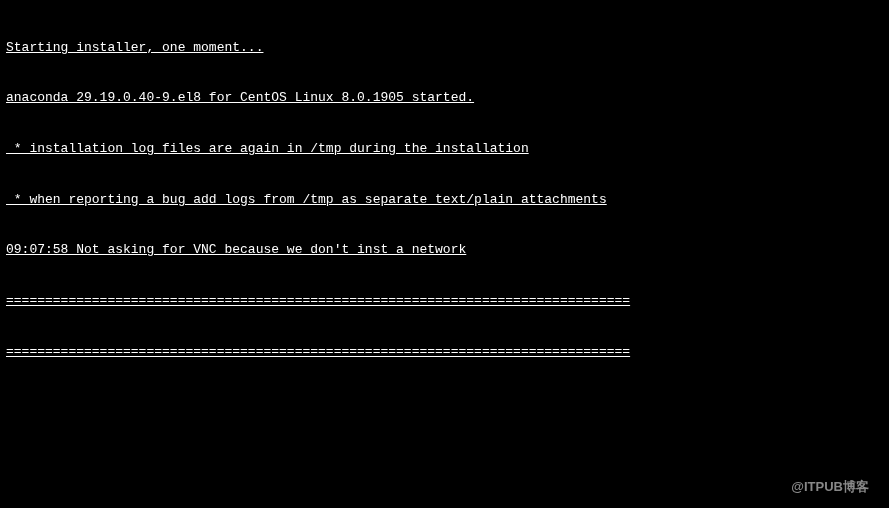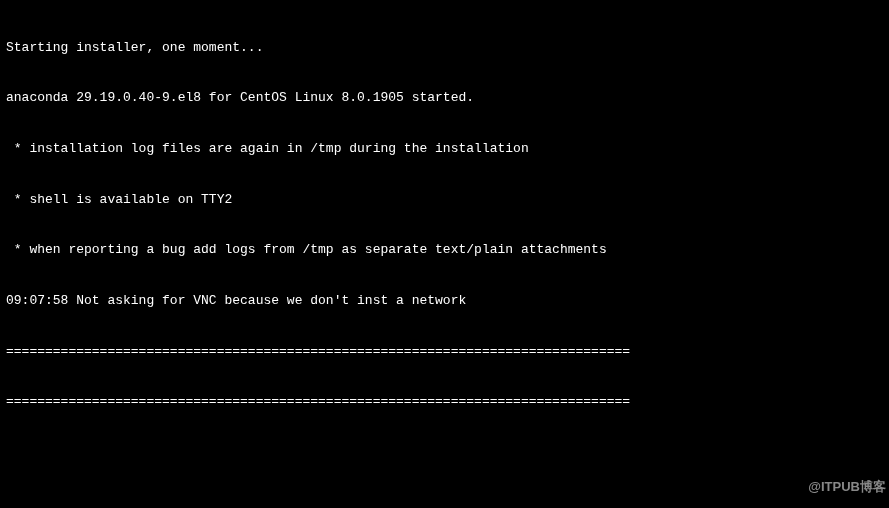--- a/index.html
+++ b/index.html
@@ -18,39 +18,39 @@
       height: 508px;
       position: relative;
       overflow: hidden;
     }
     .terminal {
       white-space: pre;
     }
     .line {
       display: block;
       min-height: 1.3em;
+      text-decoration: underline;
     }
     .watermark {
       position: absolute;
       bottom: 12px;
-      right: 3px;
+      right: 20px;
       color: #888;
       font-size: 13px;
       font-family: Arial, sans-serif;
       font-weight: bold;
     }
   </style>
 </head>
 <body>
 
 <div class="terminal">
   <span class="line">Starting installer, one moment...</span>
   <span class="line">anaconda 29.19.0.40-9.el8 for CentOS Linux 8.0.1905 started.</span>
   <span class="line"> * installation log files are again in /tmp during the installation</span>
-  <span class="line"> * shell is available on TTY2</span>
   <span class="line"> * when reporting a bug add logs from /tmp as separate text/plain attachments</span>
   <span class="line">09:07:58 Not asking for VNC because we don't inst a network</span>
   <span class="line">================================================================================</span>
   <span class="line">================================================================================</span>
   
   
 
   
   
 

